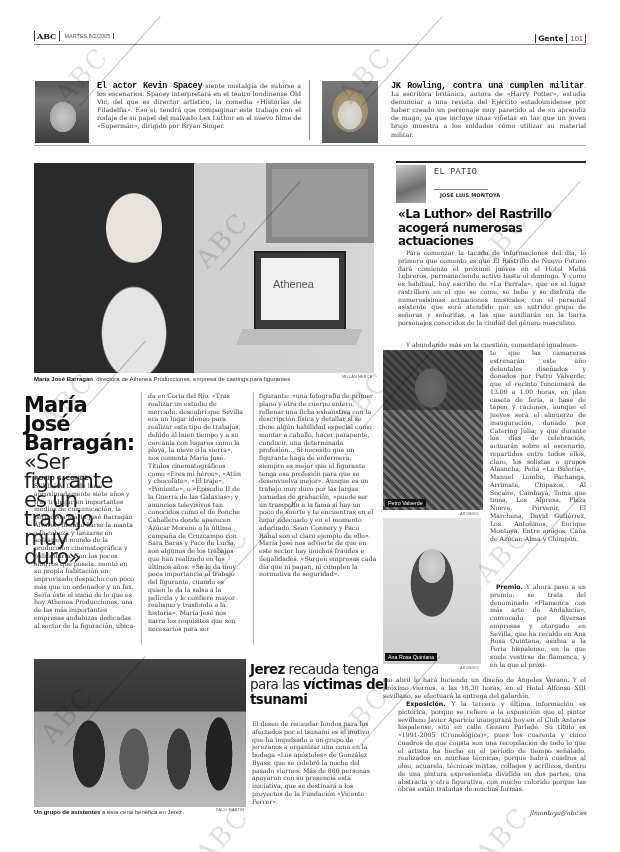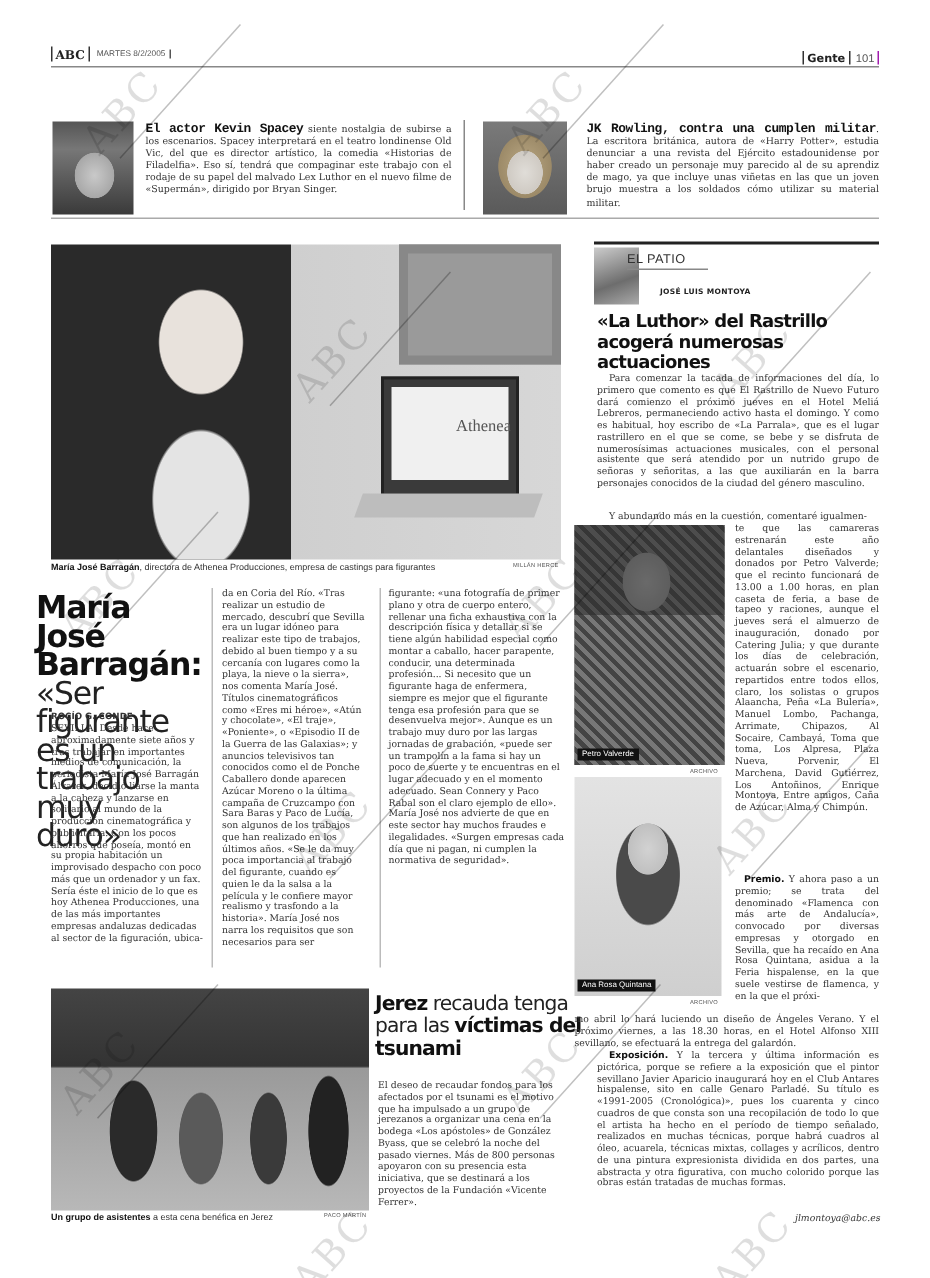--- a/index.html
+++ b/index.html
@@ -26,39 +26,39 @@
 
   
   .main-photo { left: 34px; top: 163px; width: 340px; height: 210px;
     background:
       radial-gradient(ellipse 50px 62px at 100px 65px, #e8e2dc 0, #e8e2dc 55%, transparent 57%),
       radial-gradient(ellipse 70px 100px at 100px 170px, #e4e4e4 0, #e4e4e4 45%, transparent 47%),
       linear-gradient(90deg, #2a2a2a 0, #2a2a2a 160px, #cfcfcf 160px, #d7d7d7 340px);
   }
   .laptop { left: 220px; top: 88px; width: 92px; height: 80px; background: #3a3a3a; border: 2px solid #222; }
   .laptop-screen { left: 5px; top: 5px; width: 78px; height: 62px; background: #f0f0f0; }
-  .laptop-logo { left: 12px; top: 20px; font-size: 11px; color: #555; font-family: Liberation Serif, serif; margin-left: 31px; }
+  .laptop-logo { left: 12px; top: 20px; font-size: 11px; color: #555; font-family: Liberation Sans, sans-serif; }
   .laptop-base { left: 205px; top: 166px; width: 120px; height: 16px; background: #bdbdbd; transform: skewX(-20deg); }
   .mirror { left: 232px; top: 0; width: 108px; height: 80px; border: 6px solid #888; background: #9a9a9a; }
 
   .caption { font-family: "Liberation Sans", sans-serif; font-size: 6px; color: #333; }
   .caption b { color: #111; }
   .credit { font-family: "Liberation Sans", sans-serif; font-size: 3.8px; color: #555; letter-spacing: 0.2px; }
 
   
   .mjb-head { left: 24px; top: 396px; width: 100px; font-family: "DejaVu Sans", sans-serif; font-size: 21px; line-height: 19px; letter-spacing: -0.8px; color: #222; }
   .mjb-head .bold { font-weight: bold; color: #111; }
   .mjb-head .light { font-weight: normal; }
   .byline { font-family: "DejaVu Sans", sans-serif; font-weight: bold; font-size: 5.8px; color: #333; }
   .body-text { font-size: 6.2px; line-height: 7.75px; color: #333; text-align: left; }
 
   
   .patio-box { left: 396px; top: 161px; width: 190px; height: 42px; border-top: 2px solid #222; }
   .patio-photo { left: 0; top: 2px; width: 30px; height: 38px; background: linear-gradient(160deg,#ccc,#6d6d6d 60%,#aaa); }
-  .patio-title { left: 22px; top: 4px; font-family: Liberation Sans, sans-serif; font-size: 8.5px; color: #333; letter-spacing: 0.3px; border-bottom: 1px solid #888; padding-bottom: 2px; width: 54px; }
+  .patio-title { left: 38px; top: 4px; font-family: Liberation Mono, monospace; font-size: 8.5px; color: #333; letter-spacing: 0.3px; border-bottom: 1px solid #888; padding-bottom: 12px; width: 54px; }
   .patio-author { left: 44px; top: 29px; font-family: "DejaVu Sans", sans-serif; font-weight: bold; font-size: 5px; color: #222; letter-spacing: 0.2px; }
   .parrala-head { left: 398px; top: 208px; width: 190px; font-family: "DejaVu Sans", sans-serif; font-size: 12px; line-height: 13.5px; font-weight: bold; color: #111; letter-spacing: -0.5px; }
 
   .petro-photo { left: 383px; top: 350px; width: 100px; height: 160px;
     background:
       radial-gradient(ellipse 26px 32px at 48px 38px, #b5b5b5 0, #9b9b9b 60%, transparent 62%),
       repeating-linear-gradient(45deg, #444 0 3px, #777 3px 6px),
       #555; }
   .petro-photo-bg { left: 0; top: 0; width: 100px; height: 60px; background: #2c2c2c; }
   .ana-photo { left: 383px; top: 518px; width: 98px; height: 146px;

